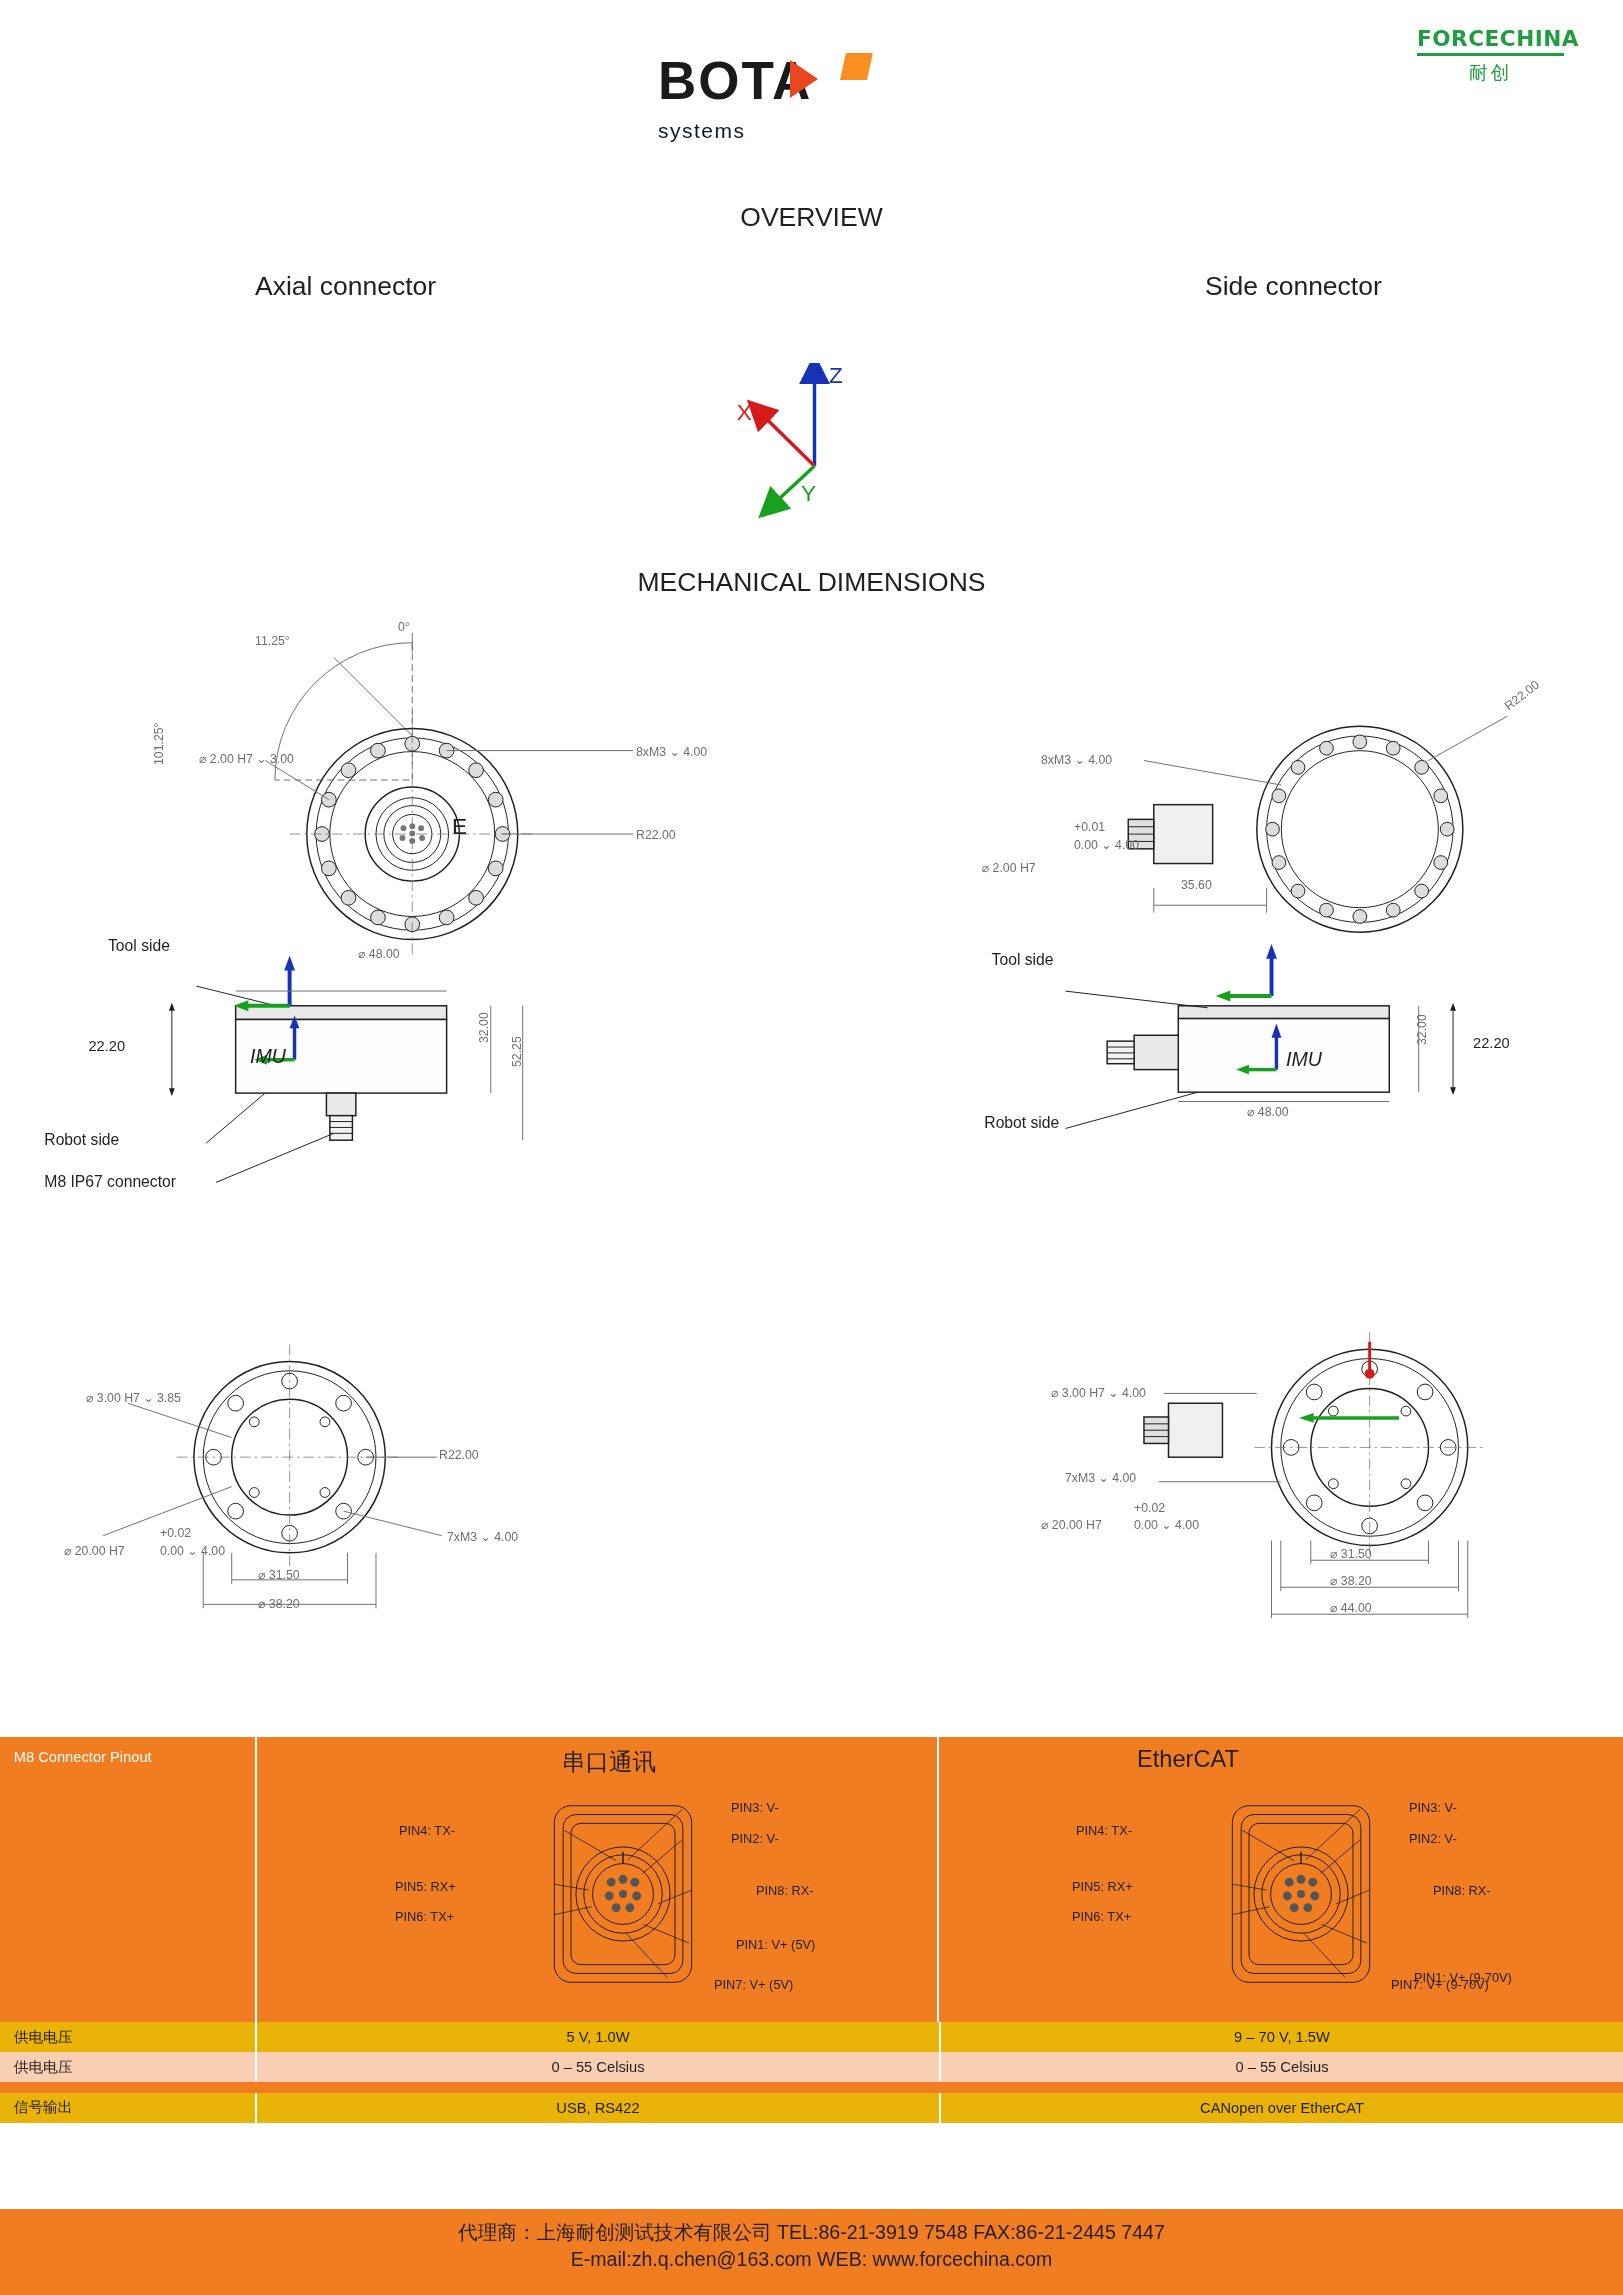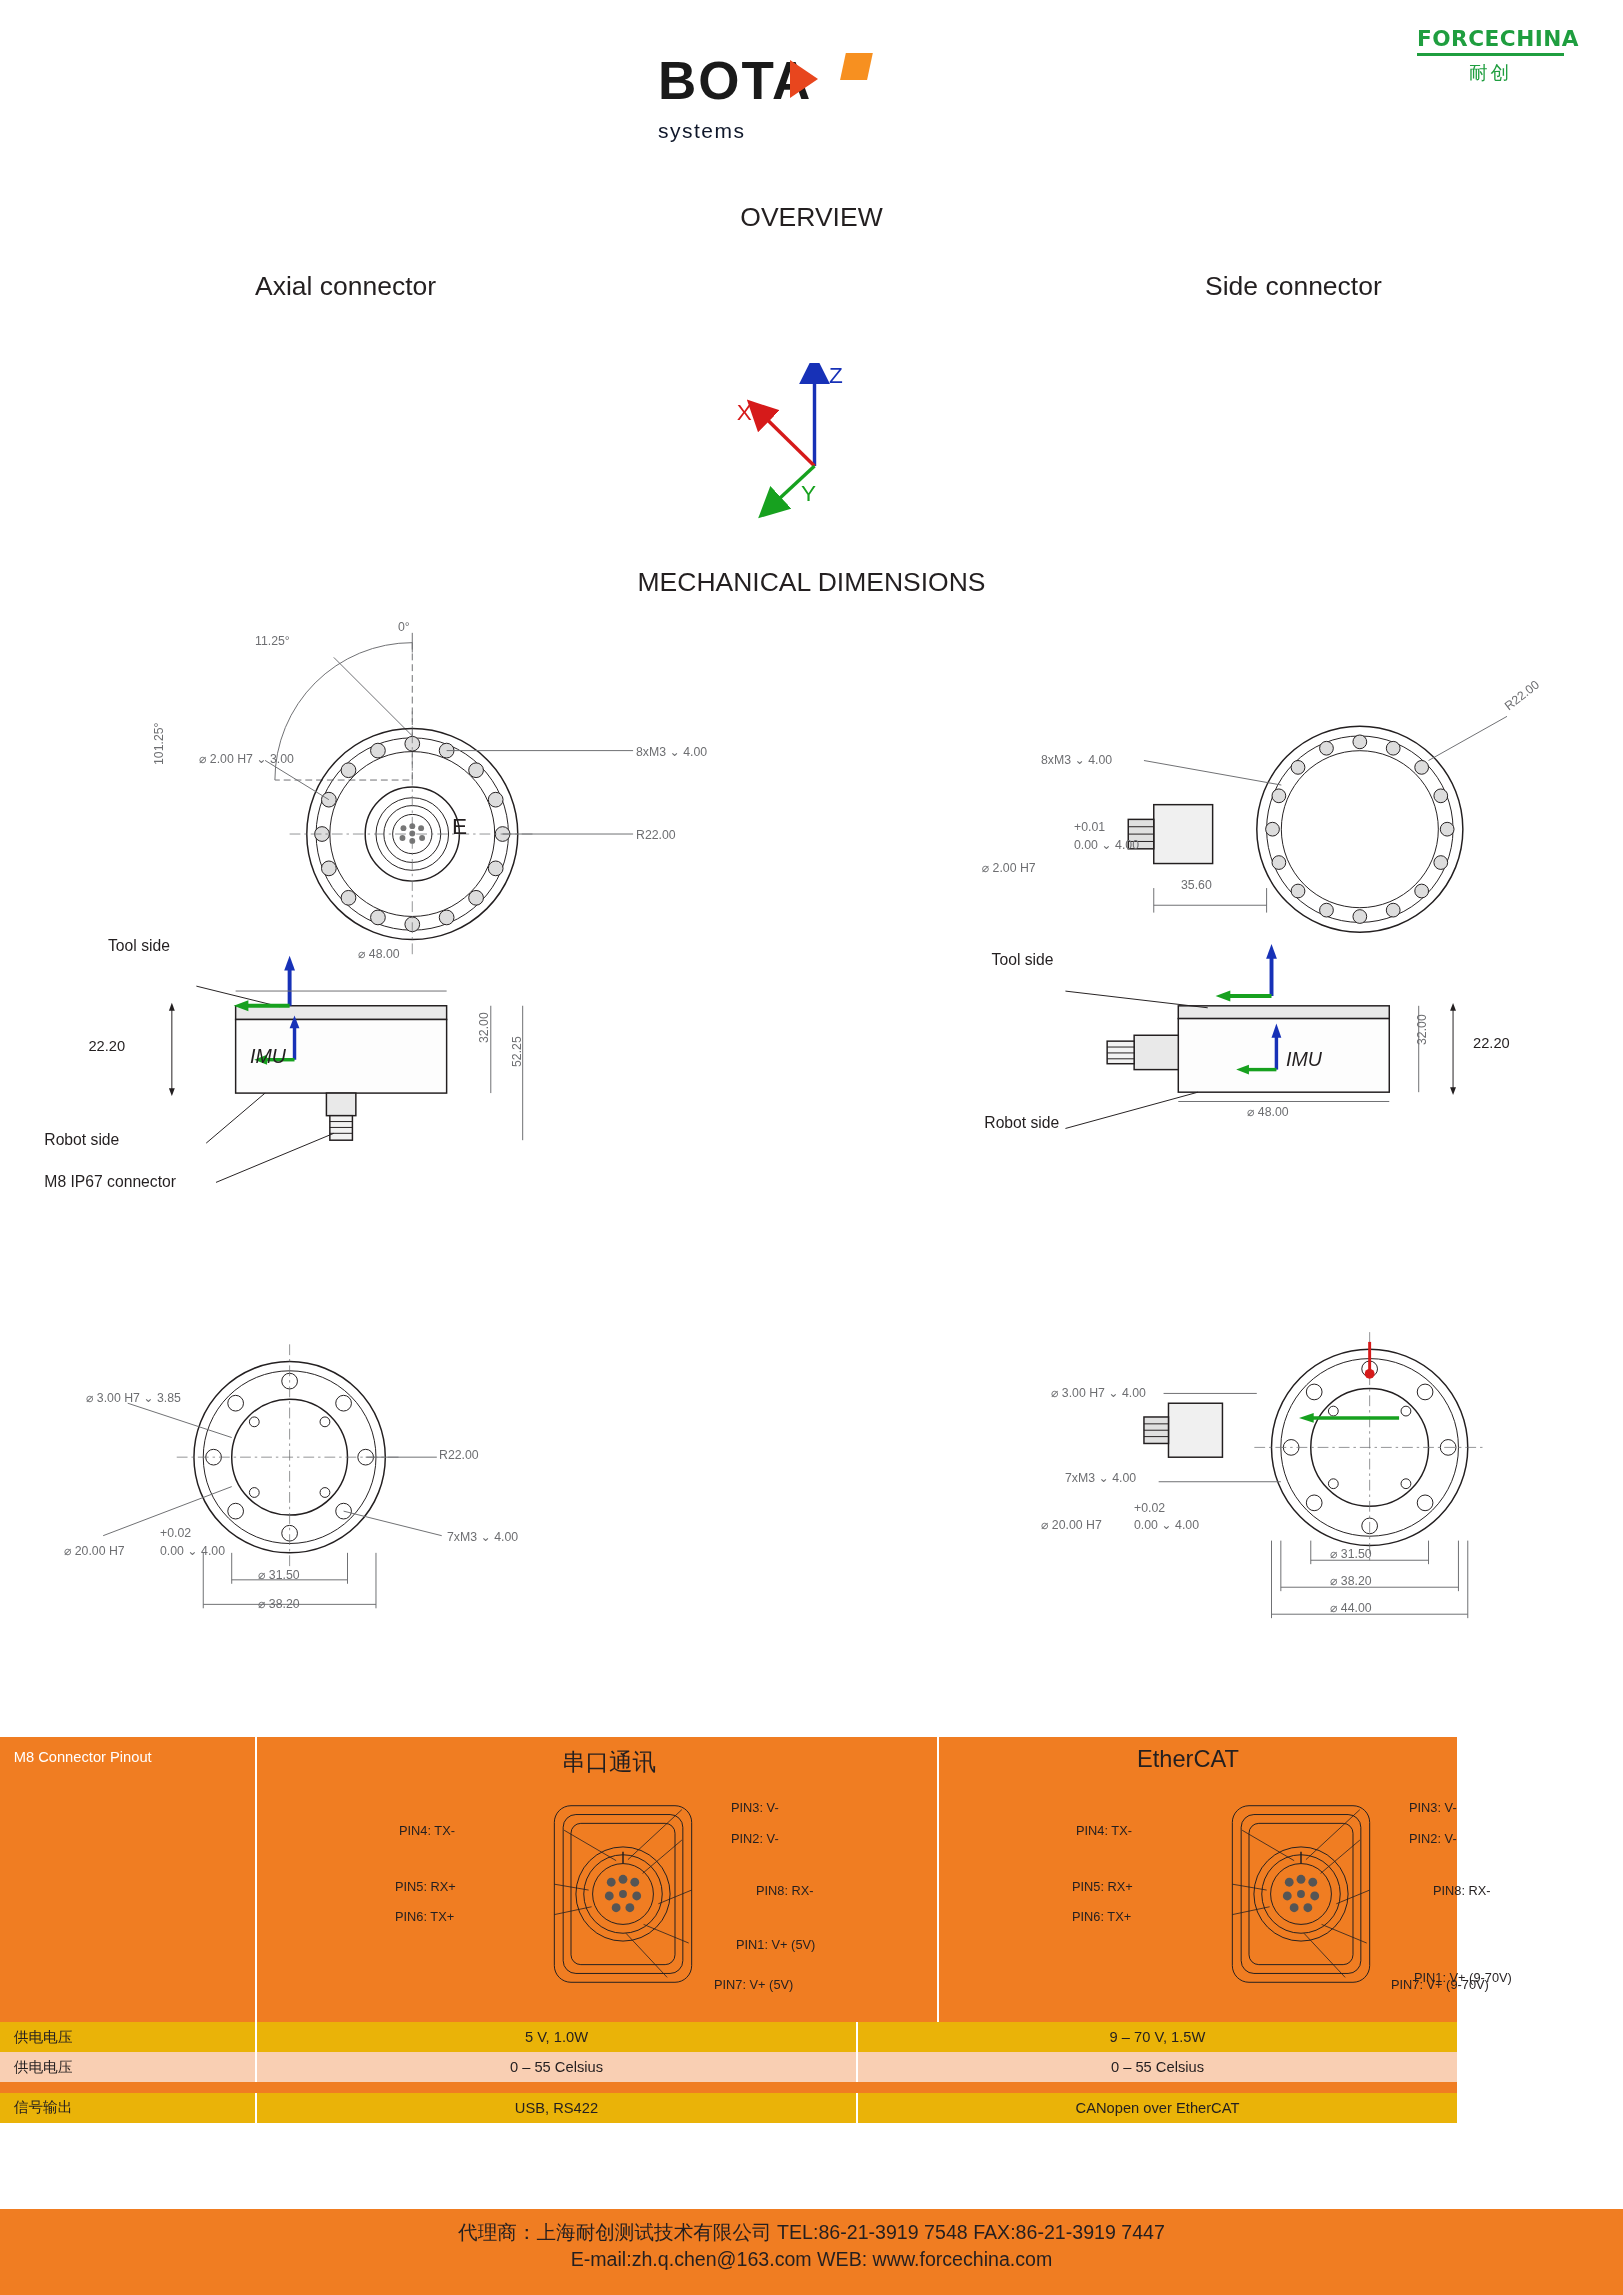--- a/index.html
+++ b/index.html
@@ -147,21 +147,21 @@
     font-size: 19.6px;
     font-style: italic;
     color: #231f20;
   }
 
   
   .pin-table {
     position: absolute;
     left: 0;
     top: 1737px;
-    width: 1457px;
+    width: 1623px;
   }
   .pin-head {
     position: relative;
     height: 285px;
     background: #f07d22;
   }
   .pin-head .cell-label {
     position: absolute;
     left: 13.7px;
     top: 11.8px;
@@ -714,18 +714,18 @@
     <div class="row alt-a">
       <div class="c0">信号输出</div>
       <div class="sep"></div>
       <div class="c1">USB, RS422</div>
       <div class="sep"></div>
       <div class="c2">CANopen over EtherCAT</div>
     </div>
   </div>
 
   <div class="footer">
-    <div class="l1">代理商：上海耐创测试技术有限公司  TEL:86-21-3919 7548 FAX:86-21-3919 7447</div>
+    <div class="l1">代理商：上海耐创测试技术有限公司  TEL:86-21-3919 7548 FAX:86-21-2445 7447</div>
     <div>E-mail:zh.q.chen@163.com WEB:  www.forcechina.com</div>
   </div>
 
 </div>
 
 
 </body></html>

